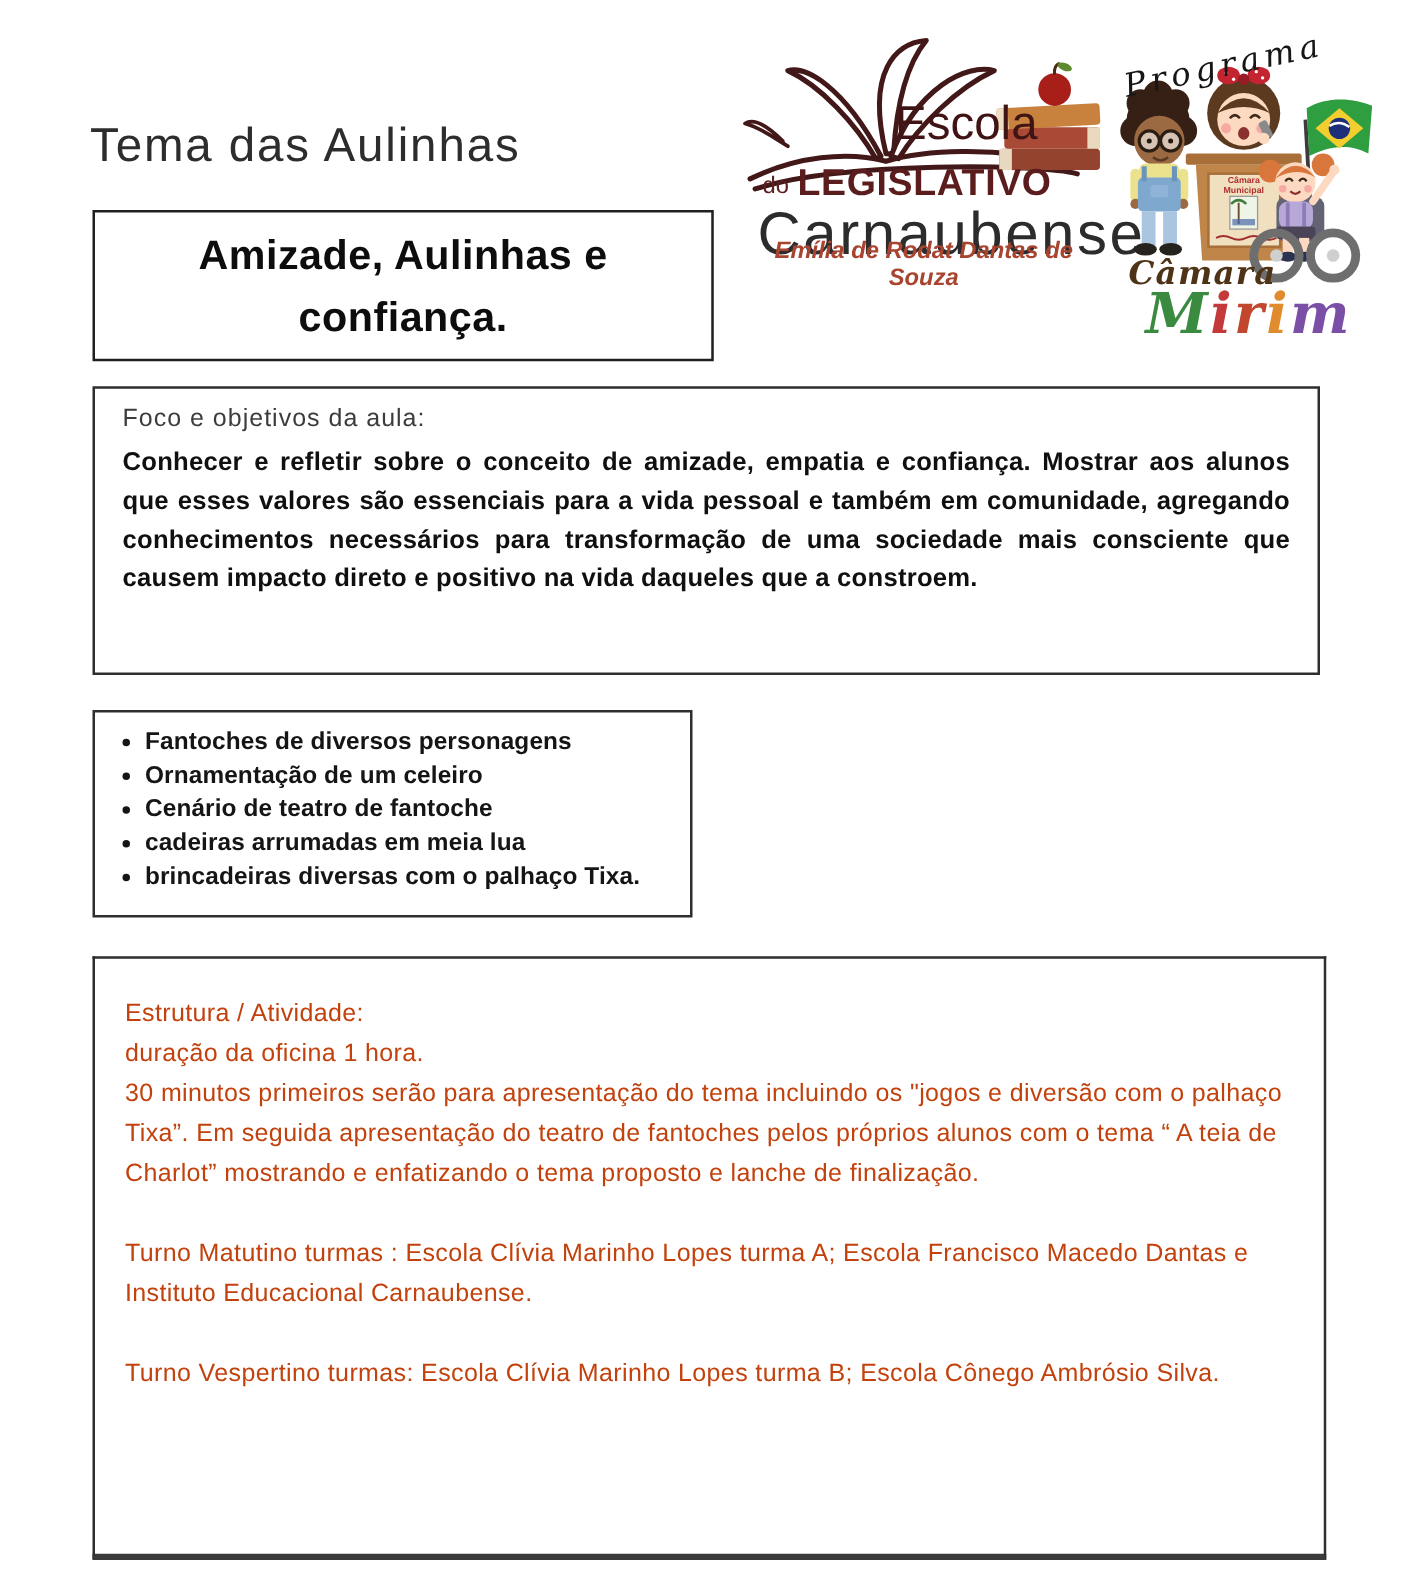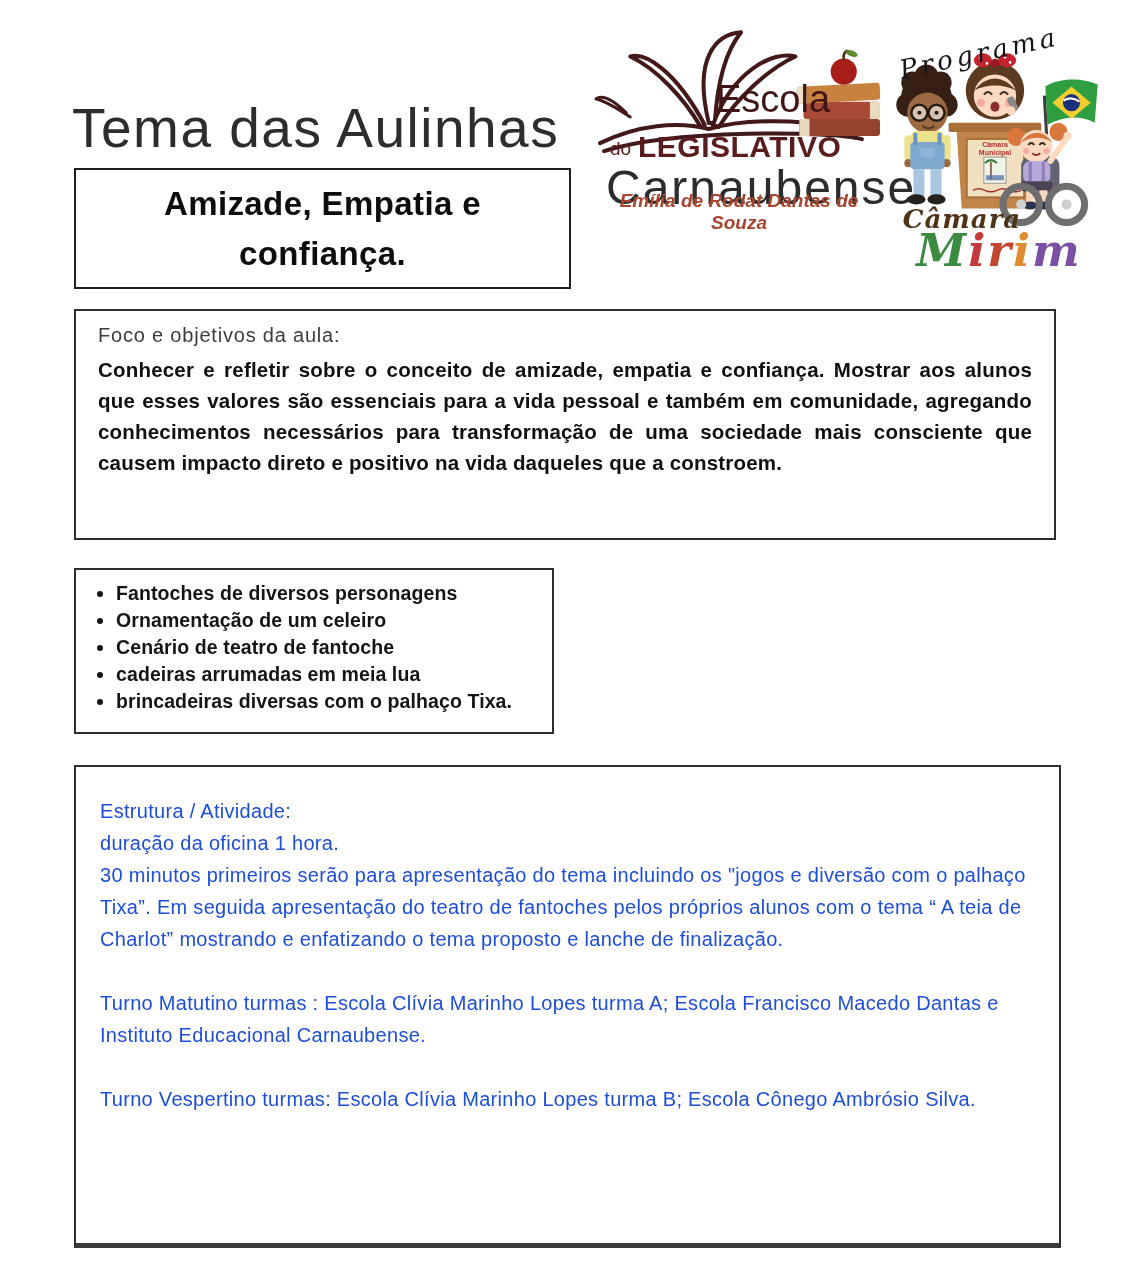--- a/index.html
+++ b/index.html
@@ -1,20 +1,20 @@
 <!DOCTYPE html>
 <html lang="pt-BR"><head>
 <meta charset="utf-8">
 <style>
   html,body{margin:0;padding:0;background:#fff;}
   .page{position:relative;width:1131px;height:1261px;background:#ffffff;
         font-family:"Liberation Sans",sans-serif;overflow:hidden;}
 
   
-  .title{position:absolute;left:72px;top:96px;font-size:55px;font-weight:400;
+  .title{position:absolute;left:72px;top:96px;font-size:38px;font-weight:400;
          color:#2d2d2d;letter-spacing:1.5px;}
   .theme-box{position:absolute;left:74px;top:168px;width:497px;height:121px;
              border:2px solid #1f1f1f;box-sizing:border-box;display:flex;
              flex-direction:column;align-items:center;justify-content:center;gap:12px;}
   .theme-line{font-size:33px;font-weight:800;color:#0d0d0d;letter-spacing:.4px;}
 
   
   .bx{position:absolute;border:2px solid #2e2e2e;box-sizing:border-box;background:#fff;}
   .bx-header{font-size:20px;color:#3c3c3c;letter-spacing:.8px;}
 
@@ -24,21 +24,21 @@
 
   .mat{left:74px;top:568px;width:480px;height:166px;padding:9px 14px;}
   .mat ul{margin:1px 0 0;padding-left:26px;}
   .mat li{font-size:19.5px;font-weight:bold;color:#151515;line-height:27px;letter-spacing:.1px;}
 
   .obj{left:579px;top:568px;width:472px;height:171px;padding:11px 18px;}
   .obj p{margin:7px 0 0;font-size:20px;color:#2e2e2e;line-height:29px;letter-spacing:.2px;}
 
   .estr{left:74px;top:765px;width:987px;height:483px;padding:28px 24px;
         border-bottom-width:5px;border-bottom-color:#3a3a3a;}
-  .estr-line,.estr p{font-size:20px;color:#1d4ed8;line-height:32px;letter-spacing:.3px;}
+  .estr-line,.estr p{font-size:20px;color:#c2410c;line-height:32px;letter-spacing:.3px;}
   .estr p{margin:0;max-width:930px;}
   .estr p.gap{margin-top:32px;}
 
   
   .esc-logo{position:absolute;left:592px;top:26px;width:292px;height:202px;}
   .esc-logo svg{position:absolute;left:0;top:0;}
   .esc-escola{position:absolute;left:124px;top:52px;font-size:38px;color:#401414;
               font-family:Liberation Sans, sans-serif;}
   .esc-do{position:absolute;left:18px;top:112px;font-size:19px;color:#5c2020;}
   .esc-leg{position:absolute;left:46px;top:104px;font-size:30px;font-weight:bold;
@@ -65,21 +65,21 @@
               font-size:45px;letter-spacing:2px;}
 </style>
 </head>
 <body>
 
 <div class="page">
 
   <div class="title">Tema das Aulinhas</div>
 
   <div class="theme-box">
-    <div class="theme-line">Amizade, Empatia e</div>
+    <div class="theme-line">Amizade, Aulinhas e</div>
     <div class="theme-line">confiança.</div>
   </div>
 
   <div class="esc-logo">
     <svg width="292" height="202" viewBox="0 0 290 200">
       <g stroke="#431818" stroke-width="4" fill="none" stroke-linecap="round" stroke-linejoin="round">
         <path d="M34,86 C20,72 10,68 4,72 C18,76 28,84 38,90" fill="#ffffff" stroke-width="3"></path>
         <path d="M112,98 C82,42 52,26 38,30 C64,42 92,72 108,100 Z" fill="#ffffff"></path>
         <path d="M116,96 C100,30 124,8 148,6 C130,28 124,62 122,96 Z" fill="#ffffff"></path>
         <path d="M120,98 C140,44 180,24 202,30 C172,44 142,74 126,100 Z" fill="#ffffff"></path>

